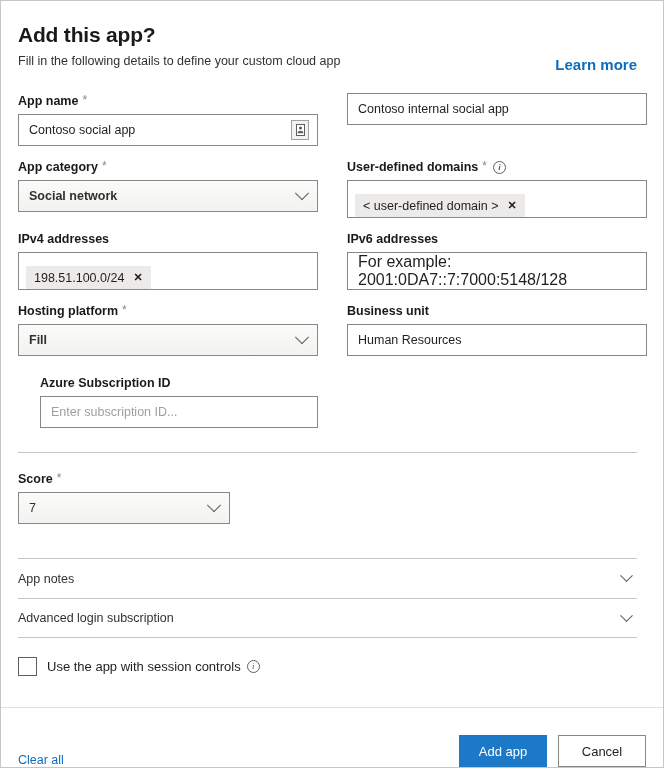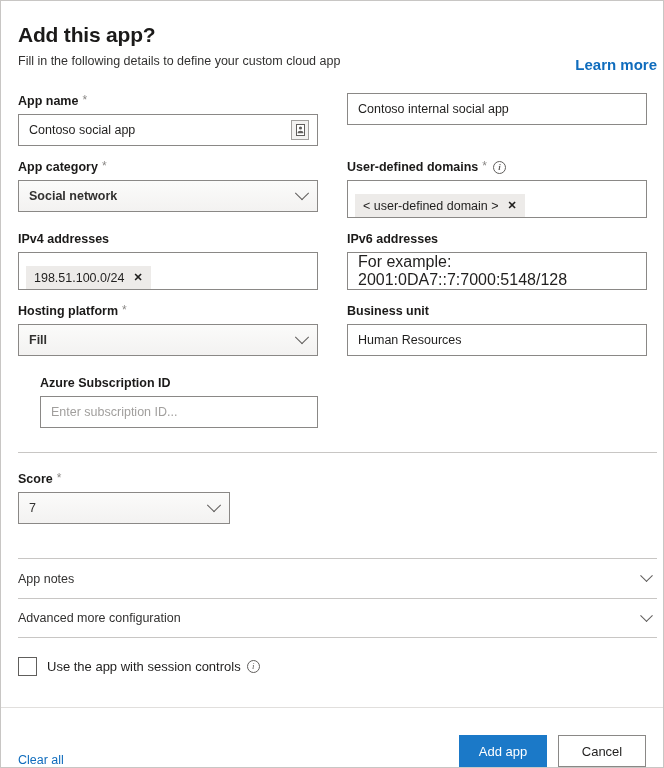--- a/index.html
+++ b/index.html
@@ -13,21 +13,21 @@
     overflow: hidden;
   }
   .panel {
     width: 664px;
     height: 768px;
     border: 1px solid #c8c6c4;
     background: #ffffff;
     position: relative;
     padding: 0;
   }
-  .content { padding: 22px 6px 0 17px; }
+  .content { padding: 22px 26px 0 17px; }
 
   
   .hdr-row { position: relative; }
   .page-title {
     font-size: 21px;
     font-weight: bold;
     letter-spacing: -0.2px;
     margin: 0 0 6px 0;
     color: #1b1a19;
   }
@@ -390,21 +390,21 @@
         <span class="chev"></span>
       </div>
     </div>
 
     <div class="acc-group">
       <div class="acc">
         <span class="atitle">App notes</span>
         <span class="chev"></span>
       </div>
       <div class="acc">
-        <span class="atitle">Advanced more configuration</span>
+        <span class="atitle">Advanced login subscription</span>
         <span class="chev"></span>
       </div>
     </div>
 
     <div class="cb-row">
       <span class="cbox"></span>
       <span class="cb-label">
         <span>Use the app with session controls</span>
         <span class="info-icon">i</span>
       </span>

